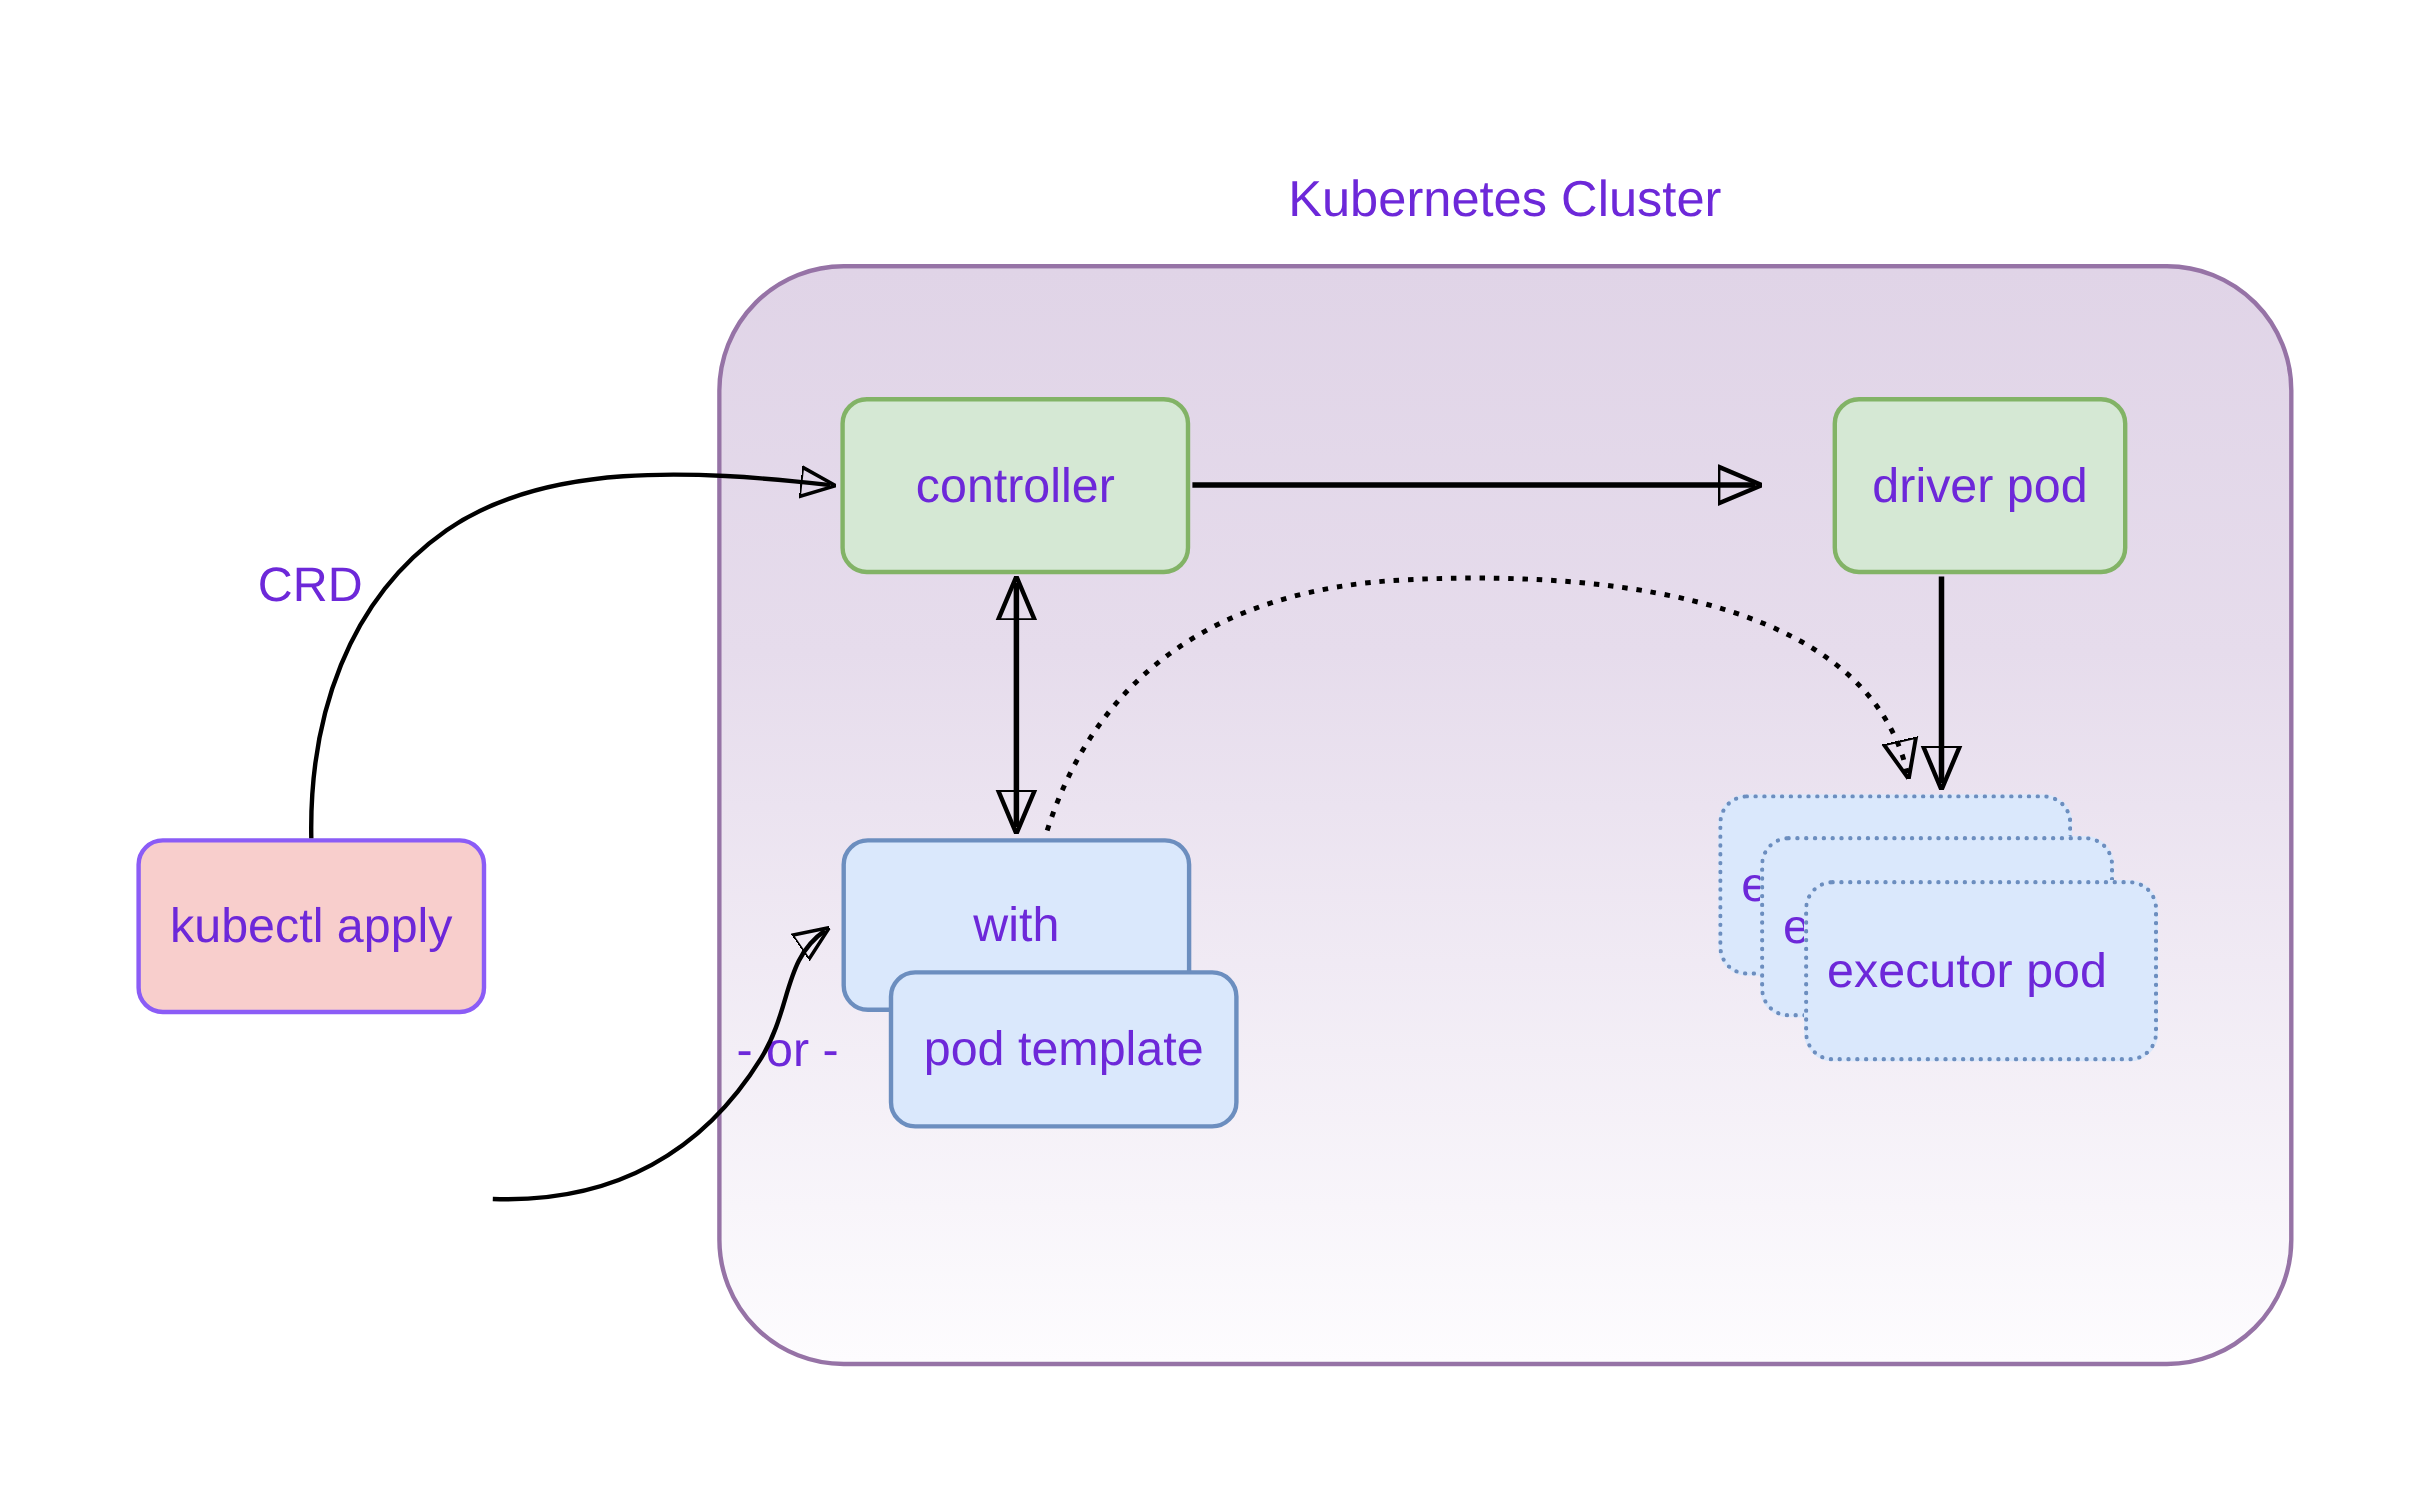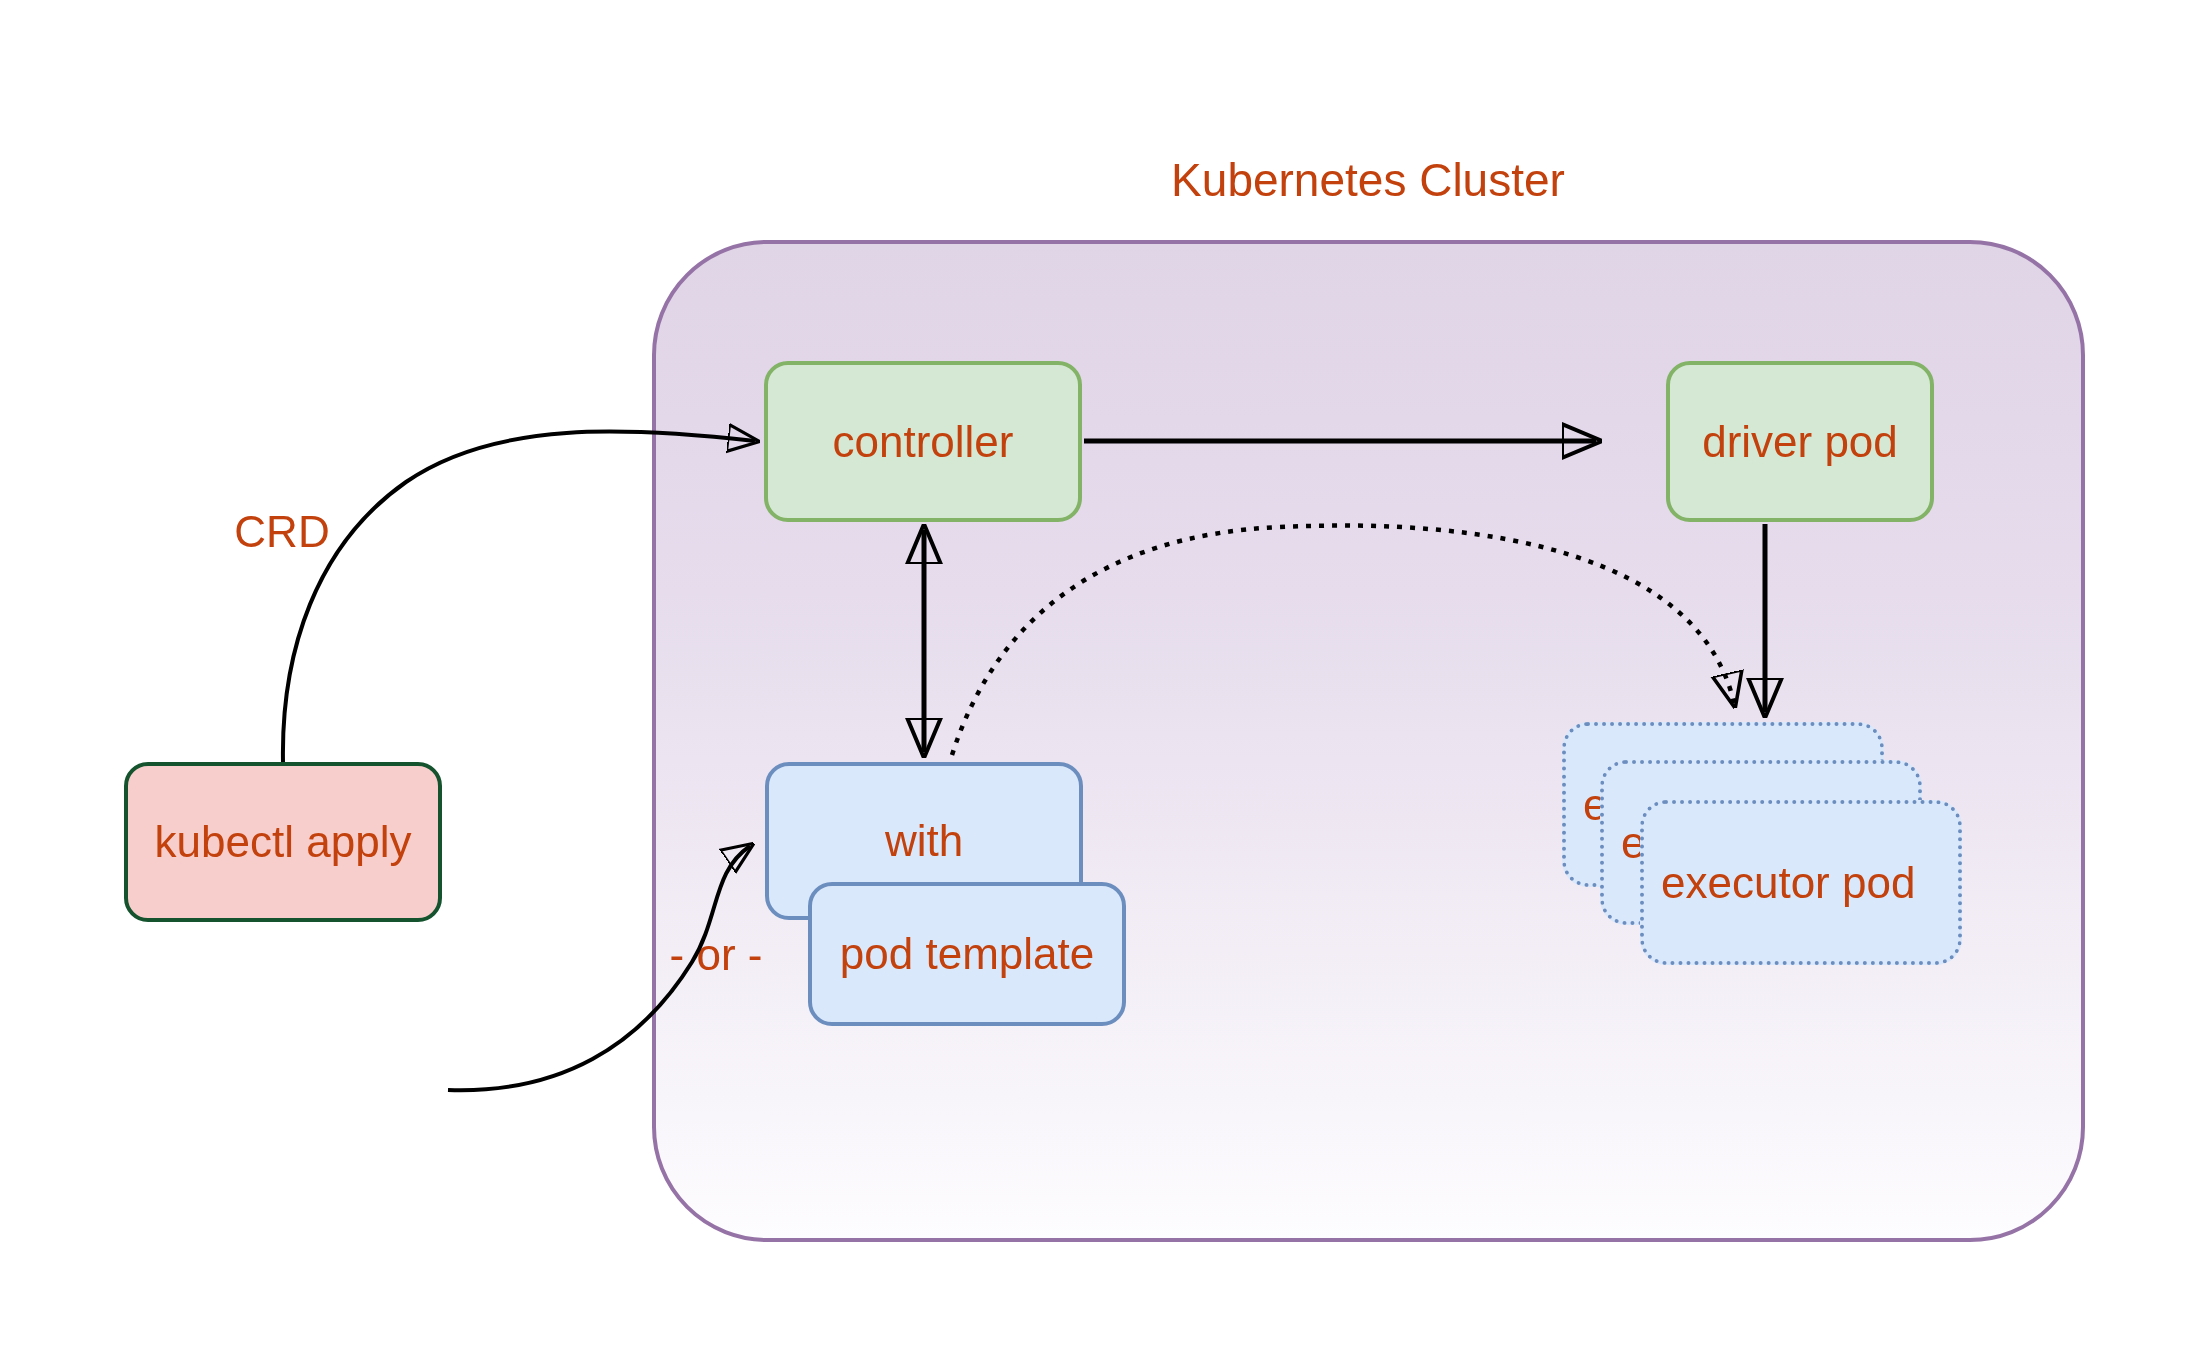--- a/index.html
+++ b/index.html
@@ -6,21 +6,21 @@
     margin: 0;
     padding: 0;
     background: #ffffff;
   }
   #canvas {
     position: relative;
     width: 2204px;
     height: 1364px;
     background: #ffffff;
     font-family: "Liberation Sans", "DejaVu Sans", sans-serif;
-    color: #c2410c;
+    color: #6d28d9;
     overflow: hidden;
   }
 
   
   .cluster {
     position: absolute;
     left: 652px;
     top: 240px;
     width: 1433px;
     height: 1002px;
@@ -47,21 +47,21 @@
     display: flex;
     align-items: center;
     justify-content: center;
     font-size: 44px;
     line-height: 1.3;
     border-radius: 24px;
     white-space: nowrap;
   }
   .node.green { background: #d5e8d4; border: 4px solid #82b366; }
   .node.blue  { background: #dae8fc; border: 4px solid #6c8ebf; }
-  .node.red   { background: #f8cecc; border: 4px solid #14532d; }
+  .node.red   { background: #f8cecc; border: 4px solid #8b5cf6; }
 
   #node-controller   { left: 764px;  top: 361px;  width: 318px; height: 161px; }
   #node-driver-pod   { left: 1666px; top: 361px;  width: 268px; height: 161px; }
   #node-kubectl      { left: 124px;  top: 762px;  width: 318px; height: 160px; }
   #node-image        { left: 765px;  top: 762px;  width: 318px; height: 158px; }
   #node-pod-template { left: 808px;  top: 882px;  width: 318px; height: 144px; }
   #node-image-artifact {
     left: 124px; top: 1019px; width: 322px; height: 186px;
     flex-direction: column; text-align: center; line-height: 1.32;
   }

